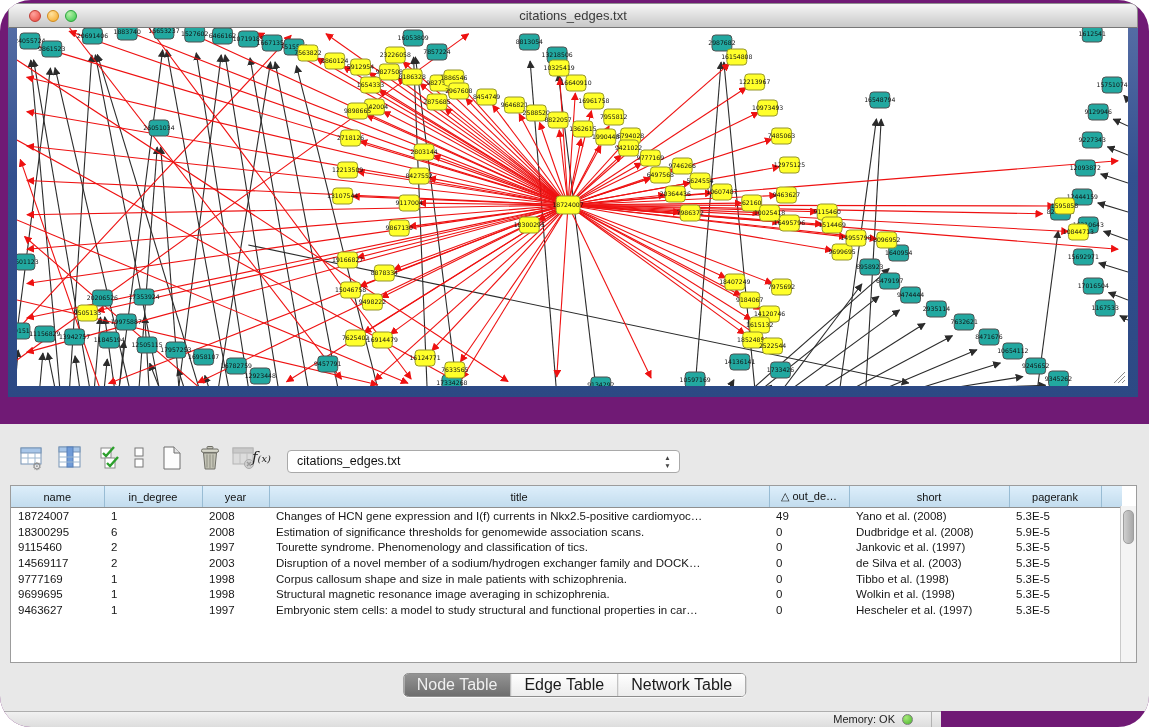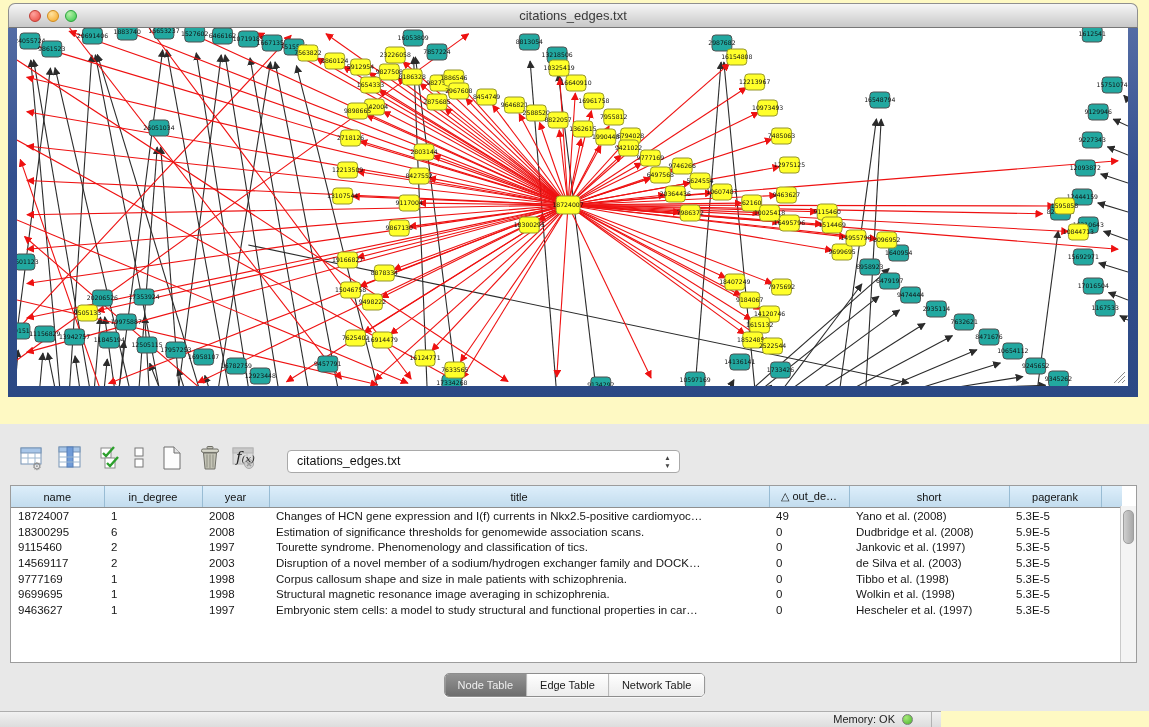--- a/index.html
+++ b/index.html
@@ -1,17 +1,17 @@
 <!DOCTYPE html>
 <html><head>
 <meta charset="utf-8">
 <style>
   html,body{margin:0;padding:0;}
-  .stage{position:relative;width:1149px;height:727px;background:#fef9c3;overflow:hidden;
-         font-family:"Liberation Sans",sans-serif;}
+  .stage{position:relative;width:1149px;height:727px;background:#701a75;overflow:hidden;
+         font-family:"Liberation Sans",sans-serif;border-radius:31px;}
 
   
   #titlebar{position:absolute;left:8px;top:3px;width:1130px;height:25px;box-sizing:border-box;
     background:linear-gradient(#f6f6f6,#c8c8c8);border:1px solid #8f8f8f;border-bottom-color:#777;
     border-radius:7px 7px 0 0;}
   .tl{position:absolute;top:6px;width:12px;height:12px;border-radius:50%;box-sizing:border-box;}
   .tl.red{left:20px;background:radial-gradient(circle at 35% 30%,#ffa49e,#e8453b);border:1px solid #c23b33;}
   .tl.yellow{left:38px;background:radial-gradient(circle at 35% 30%,#ffe2a0,#f5a623);border:1px solid #cf8b1e;}
   .tl.green{left:56px;background:radial-gradient(circle at 35% 30%,#b6f0a8,#34c749);border:1px solid #2aa33c;}
   .win-title{display:block;text-align:center;line-height:23px;font-size:13px;color:#3a3a3a;}
@@ -23,21 +23,21 @@
 
   
   #tp-header{position:absolute;left:0;top:424px;width:1149px;height:24px;box-sizing:border-box;
     background:linear-gradient(#fbfbfb,#d5d5d5);border-top:1px solid #6f6f6f;border-bottom:1px solid #a6a6a6;}
   #tp-title{position:absolute;left:12px;top:4px;font-size:12.5px;color:#2e2e2e;}
   #tp-float{position:absolute;right:40px;top:5px;width:14px;height:14px;cursor:pointer;}
   #tp-close{position:absolute;right:16px;top:2px;font-size:14px;font-weight:bold;color:#141414;cursor:pointer;}
   #tp-body{position:absolute;left:0;top:424px;width:1149px;height:287px;background:#e8e8e8;}
 
   .tbtn{position:absolute;top:19px;width:32px;height:31px;background:transparent;border:0;padding:2px;}
-  .fx{position:absolute;left:236px;top:24px;width:30px;height:22px;font-family:"DejaVu Serif",serif;
+  .fx{position:absolute;left:252px;top:24px;width:30px;height:22px;font-family:"DejaVu Serif",serif;
       font-style:italic;font-size:15px;color:#222;}
   .fx small{font-size:10px;font-style:italic;}
   #combo{position:absolute;left:287px;top:26px;width:393px;height:23px;box-sizing:border-box;
     background:#fff;border:1px solid #a9a9a9;border-radius:4px;font-size:12.5px;color:#111;
     line-height:21px;padding-left:9px;}
   #combo .stepper{position:absolute;right:7px;top:3px;width:9px;height:16px;font-size:6.5px;line-height:8px;
     color:#444;text-align:center;}
 
   #table-wrap{position:absolute;left:10px;top:61px;width:1127px;height:178px;box-sizing:border-box;
     background:#fff;border:1px solid #9c9c9c;overflow:hidden;}
@@ -45,21 +45,21 @@
   th{height:19px;background:linear-gradient(#ddeefa,#c2dcee);border-right:1px solid #98bcd4;
      border-bottom:1px solid #8f8f8f;font-weight:normal;font-size:11px;color:#111;overflow:hidden;white-space:nowrap;}
   th:last-child{border-right:0;}
   td{height:15.7px;padding:0 0 0 7px;font-size:11.5px;color:#161616;white-space:nowrap;overflow:hidden;}
   .vscroll{position:absolute;top:20px;right:0;bottom:0;width:15px;background:#f4f4f4;border-left:1px solid #cacaca;}
   .vthumb{position:absolute;left:2px;top:4px;width:9px;height:32px;border:1px solid #9e9e9e;border-radius:5px;
      background:linear-gradient(90deg,#cfcfcf,#a8a8a8);}
 
   .segmented{position:absolute;left:50%;top:249px;transform:translateX(-50%);display:flex;height:22px;
      border:1px solid #8d8d8d;border-radius:5px;overflow:hidden;background:#fff;box-shadow:0 1px 0 rgba(255,255,255,.7);}
-  .seg{padding:0 13px;line-height:22px;font-size:11px;color:#1a1a1a;background:linear-gradient(#ffffff,#ececec);
+  .seg{padding:0 13px;line-height:22px;font-size:16px;color:#1a1a1a;background:linear-gradient(#ffffff,#ececec);
      border-left:1px solid #b3b3b3;cursor:pointer;white-space:nowrap;}
   .seg:first-child{border-left:0;}
   .seg.selected{background:linear-gradient(#939393,#6e6e6e);color:#efefef;}
 
   
   #status-bar{position:absolute;left:0;top:711px;width:941px;height:16px;box-sizing:border-box;
     background:linear-gradient(#f1f1f1,#dddddd);border-top:1px solid #aeaeae;}
   #mem-label{position:absolute;right:46px;top:1px;font-size:11px;color:#222;}
   #mem-dot{position:absolute;right:28px;top:2px;width:11px;height:11px;border-radius:50%;box-sizing:border-box;
     background:radial-gradient(circle at 35% 30%,#a8e87a,#47b52a);border:1px solid #7d7d7d;}

